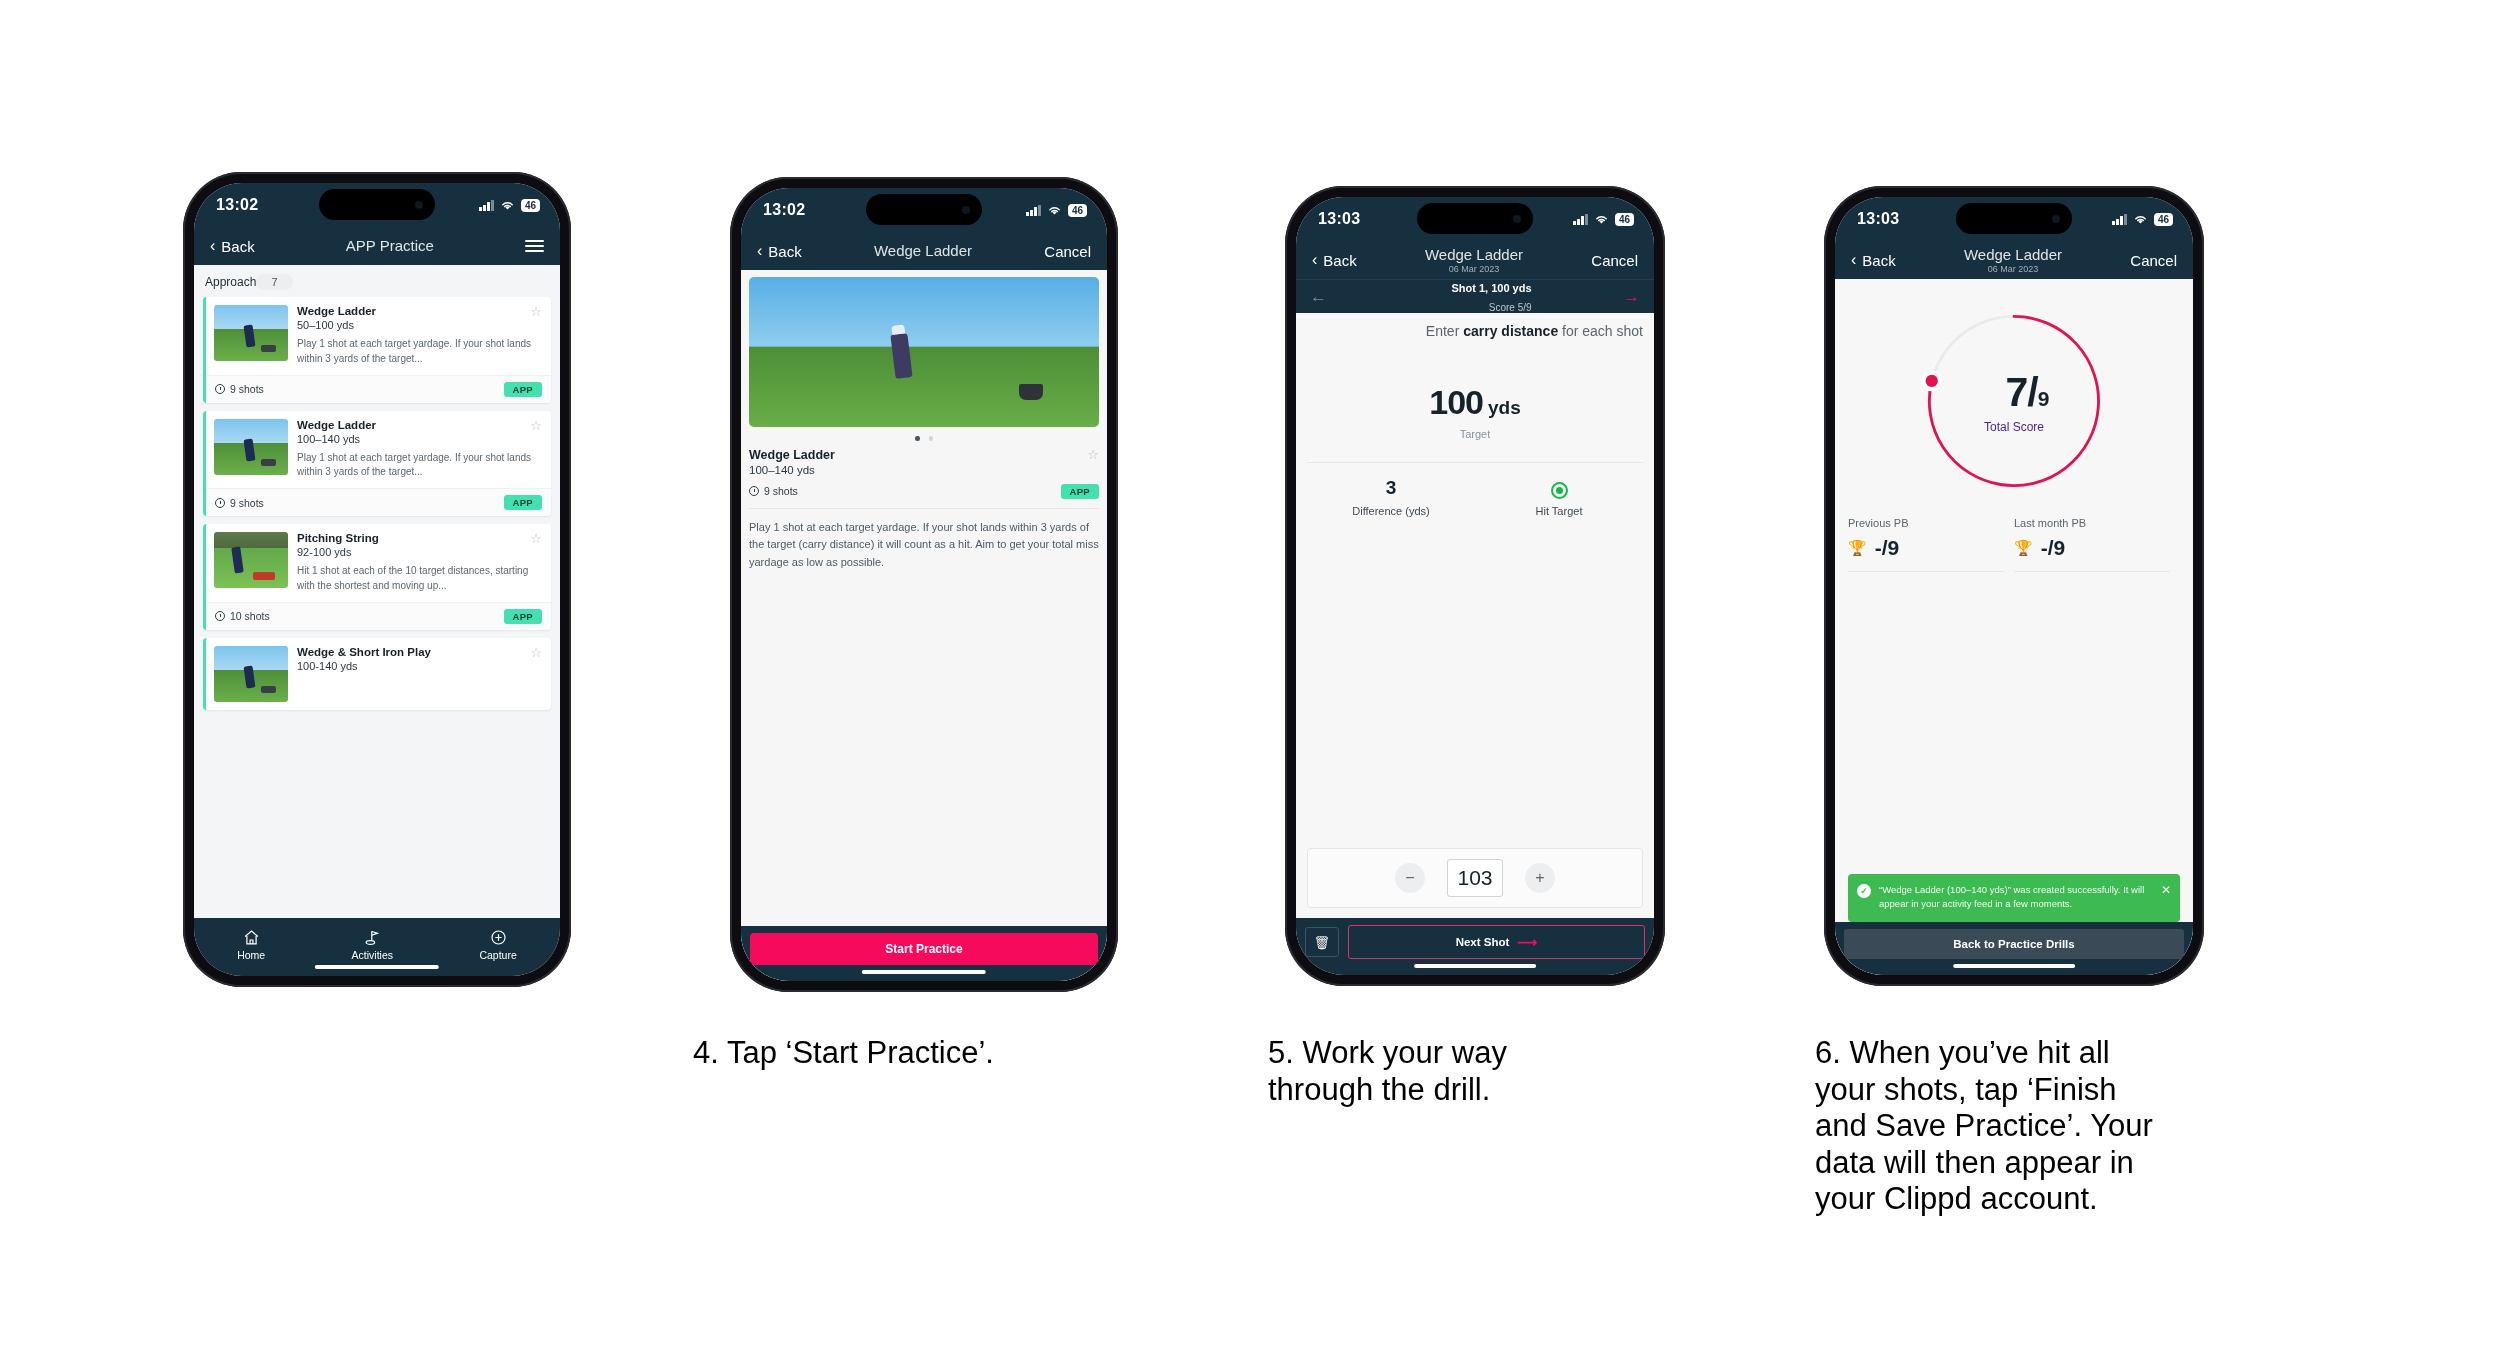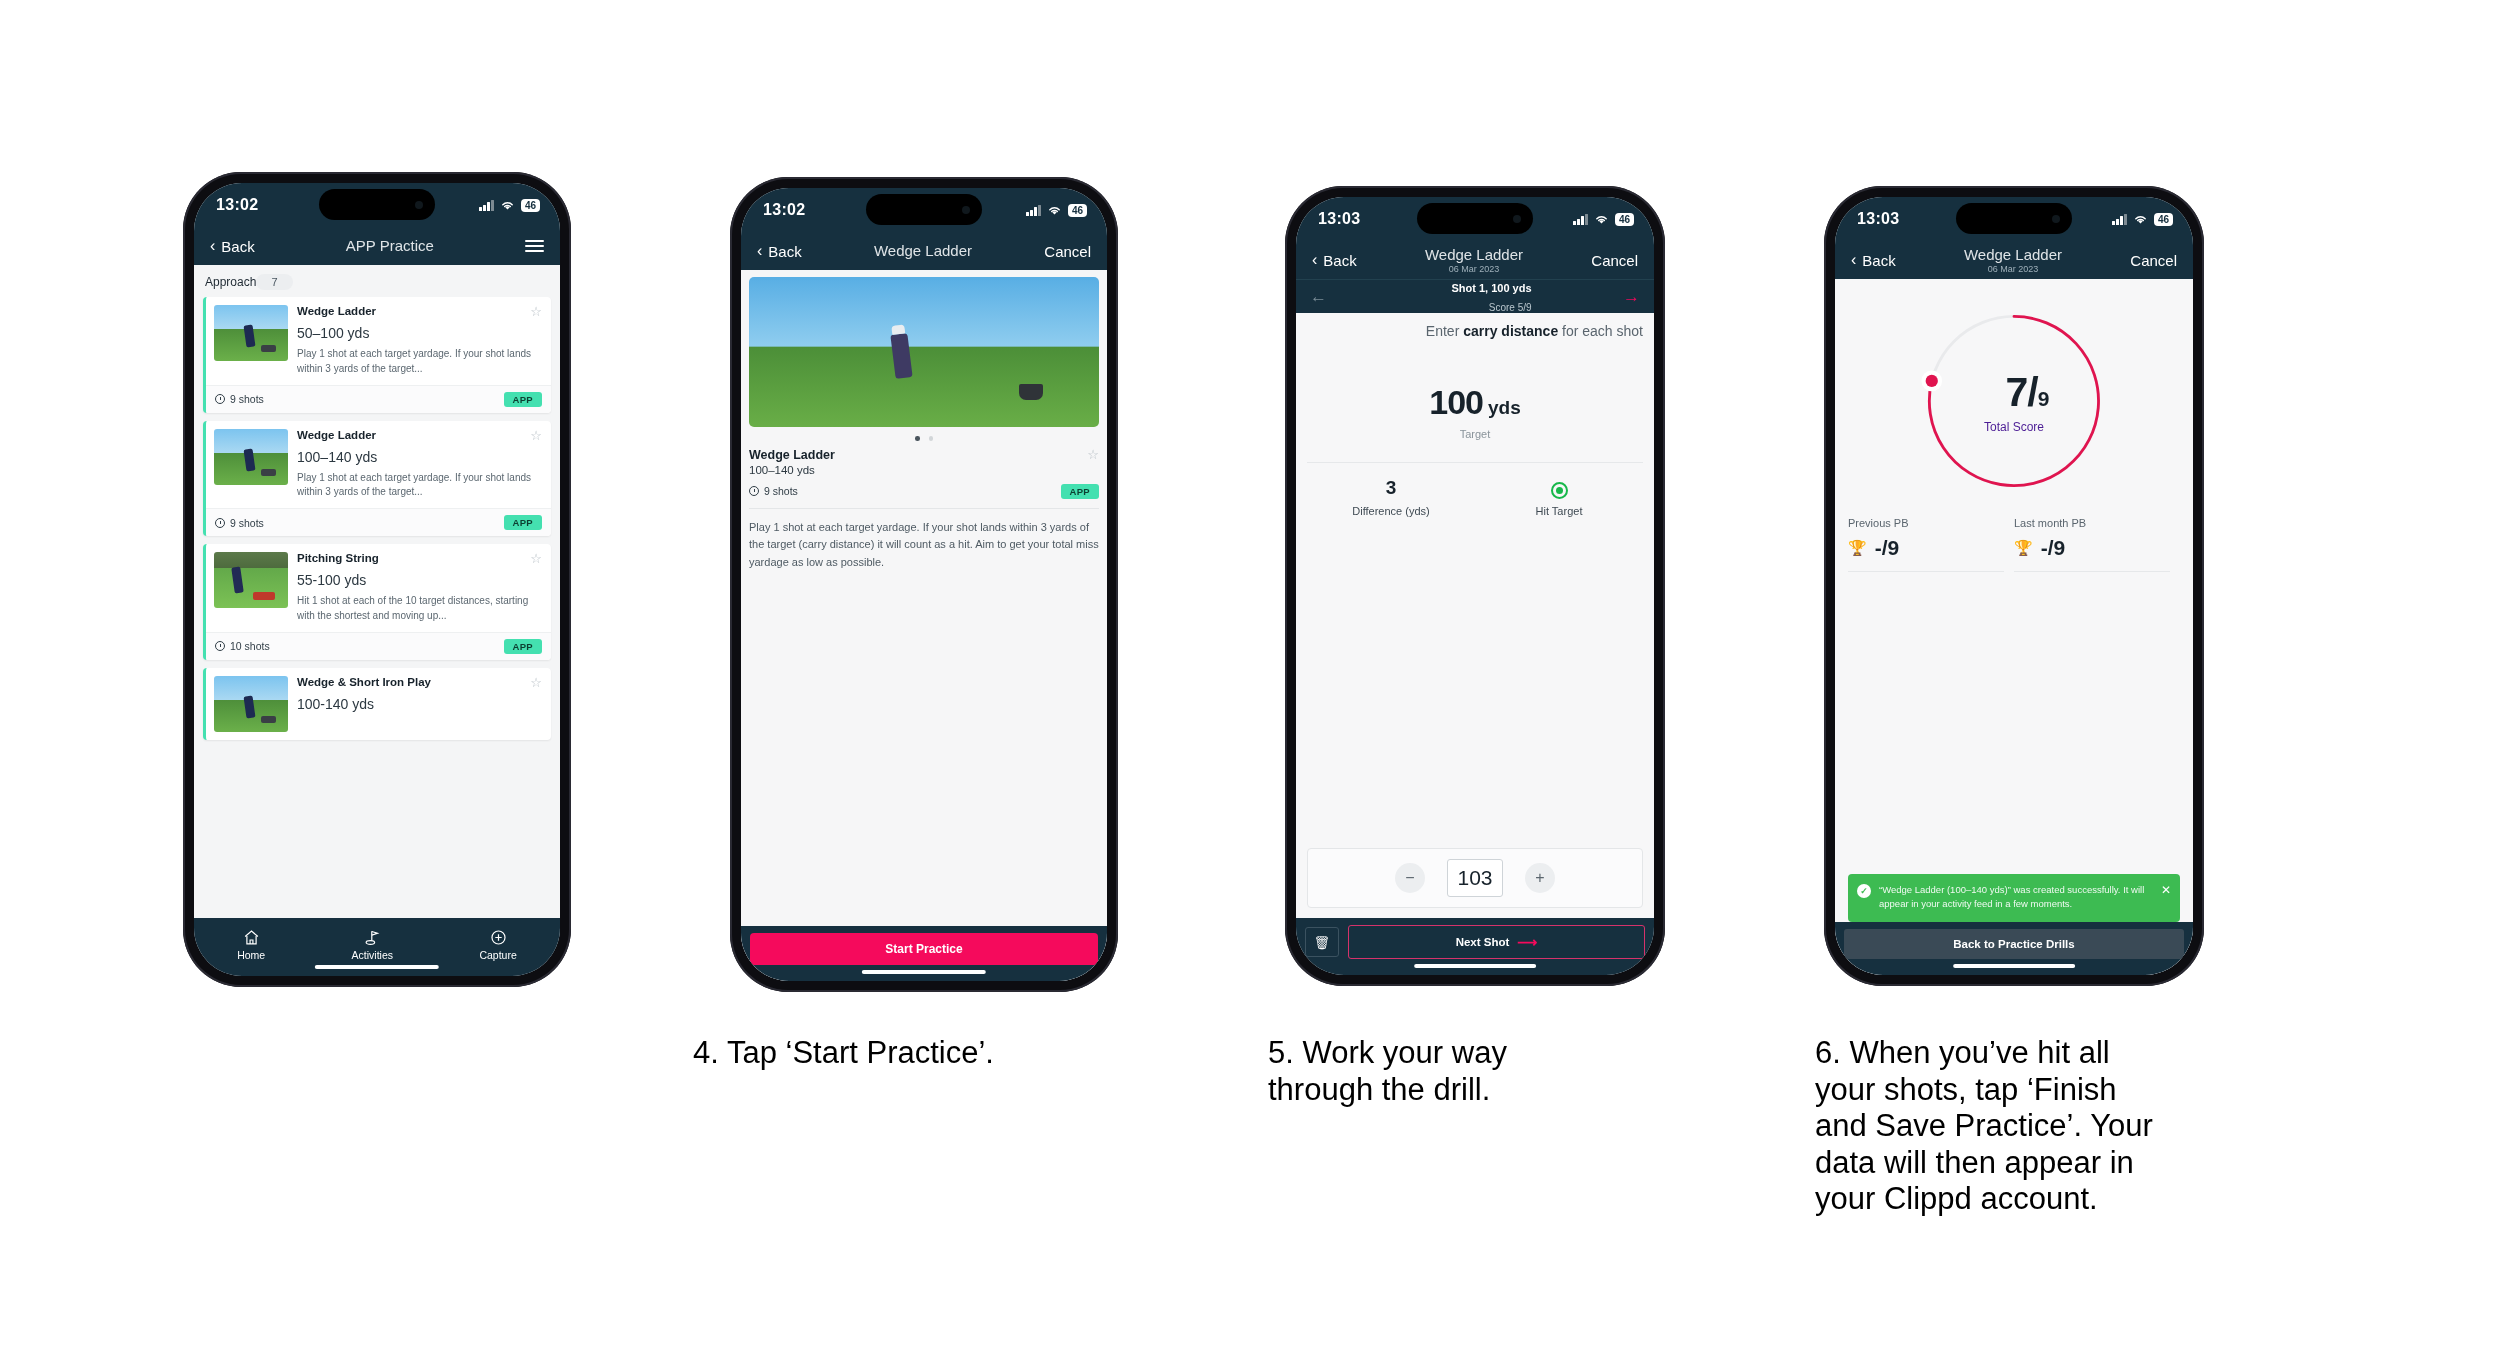--- a/index.html
+++ b/index.html
@@ -76,21 +76,21 @@
   .thumb.t3 { background:linear-gradient(#5c7a4a 0%,#4e6b3e 28%,#63a94a 29%,#7cc255 100%); }
   .thumb .man { position:absolute; width:9px; height:22px; background:#1d2a52;
                 left:42%; top:36%; border-radius:2px; transform:rotate(-8deg); }
   .thumb.t3 .man { background:#222b55; left:26%; top:26%; height:26px; }
   .thumb .bag { position:absolute; width:15px; height:7px; background:#3a3f45;
                 right:16%; bottom:16%; border-radius:2px; }
   .thumb.t3 .bag { background:#c0392b; right:18%; bottom:14%; width:22px; height:8px; }
   .c-info { flex:1 1 auto; min-width:0; }
   .c-head { display:flex; align-items:flex-start; justify-content:space-between; gap:6px; }
   .c-title { font-size:11.5px; font-weight:700; color:#17222b; }
-  .c-yds { font-size:14px; color:#2c3841; margin-top:7px; }
+  .c-yds { font-size:11px; color:#2c3841; margin-top:1px; }
   .c-desc { font-size:10px; color:#5b6770; line-height:1.48; margin-top:6px; }
   .star { color:#b9c1c7; font-size:13px; line-height:1; }
   .card-foot { display:flex; align-items:center; justify-content:space-between;
                border-top:1px solid #eef0f1; padding:6px 9px; background:#fbfbfc; }
   .shots { display:flex; align-items:center; gap:5px; font-size:10.5px; color:#313e47; }
   .clock { width:10px; height:10px; border:1.4px solid #313e47; border-radius:50%;
            position:relative; flex:0 0 auto; }
   .clock::after { content:""; position:absolute; left:50%; top:2px; width:1.2px;
                   height:3.2px; background:#313e47; }
   .tag { background:#44e0b0; color:#0c3f31; font-size:9.5px; font-weight:700;
@@ -295,21 +295,21 @@
               <div class="card-top">
                 <div class="thumb t3">
                     <span class="man"></span>
                     <span class="bag"></span>
                   </div>
                 <div class="c-info">
                   <div class="c-head">
                     <span class="c-title">Pitching String</span>
                     <span class="star">☆</span>
                   </div>
-                  <div class="c-yds">55-100 yds</div>
+                  <div class="c-yds">92-100 yds</div>
                   <div class="c-desc">Hit 1 shot at each of the 10 target distances, starting with the shortest and moving up...</div>
                 </div>
               </div>
               <div class="card-foot">
                 <span class="shots">
                     <span class="clock"></span>
                     <span>10 shots</span>
                   </span>
                 <span class="tag">APP</span>
               </div>

